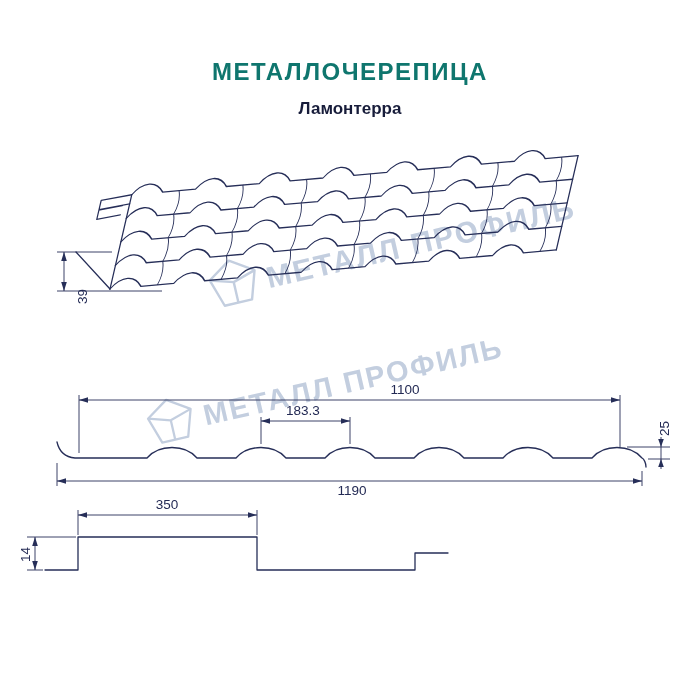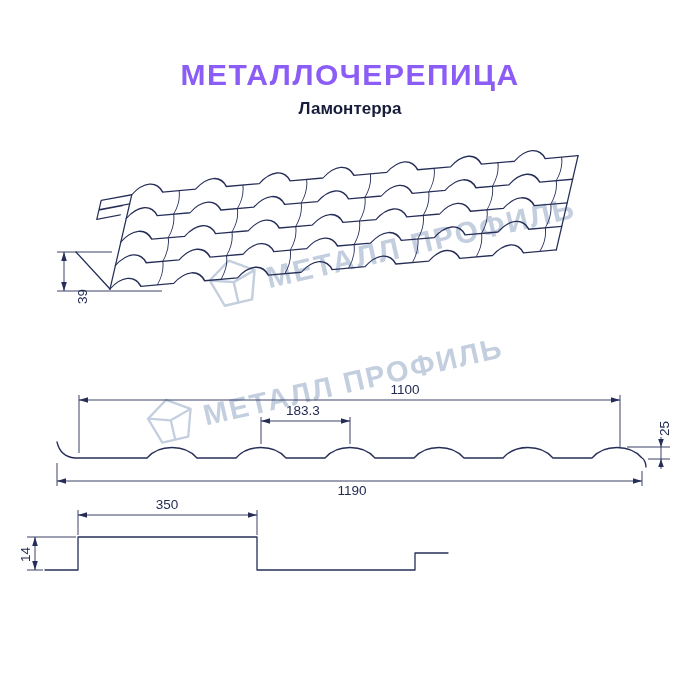--- a/index.html
+++ b/index.html
@@ -2,21 +2,21 @@
 <html><head>
 <meta charset="utf-8">
 <style>
   html,body{margin:0;padding:0;}
   body{
     width:700px;height:700px;background:#ffffff;position:relative;overflow:hidden;
     font-family:"Liberation Sans","DejaVu Sans",sans-serif;
   }
   .title{
     position:absolute;top:58px;left:0;width:700px;text-align:center;
-    font-size:30px;font-weight:bold;letter-spacing:1.5px;color:#8b5cf6;
+    font-size:24px;font-weight:bold;letter-spacing:1.5px;color:#0f766e;
   }
   .subtitle{
     position:absolute;top:99px;left:0;width:700px;text-align:center;
     font-size:17px;font-weight:600;color:#171c3a;
   }
   svg{position:absolute;top:0;left:0;}
   .ln{stroke:#262e58;fill:none;stroke-width:1.3;stroke-linecap:round;stroke-linejoin:round;}
   .thin{stroke:#262e58;fill:none;stroke-width:0.9;stroke-linecap:butt;}
   .arr{fill:#262e58;stroke:none;}
   .dimtxt{fill:#232a54;font-size:13.5px;font-family:"Liberation Sans","DejaVu Sans",sans-serif;}

